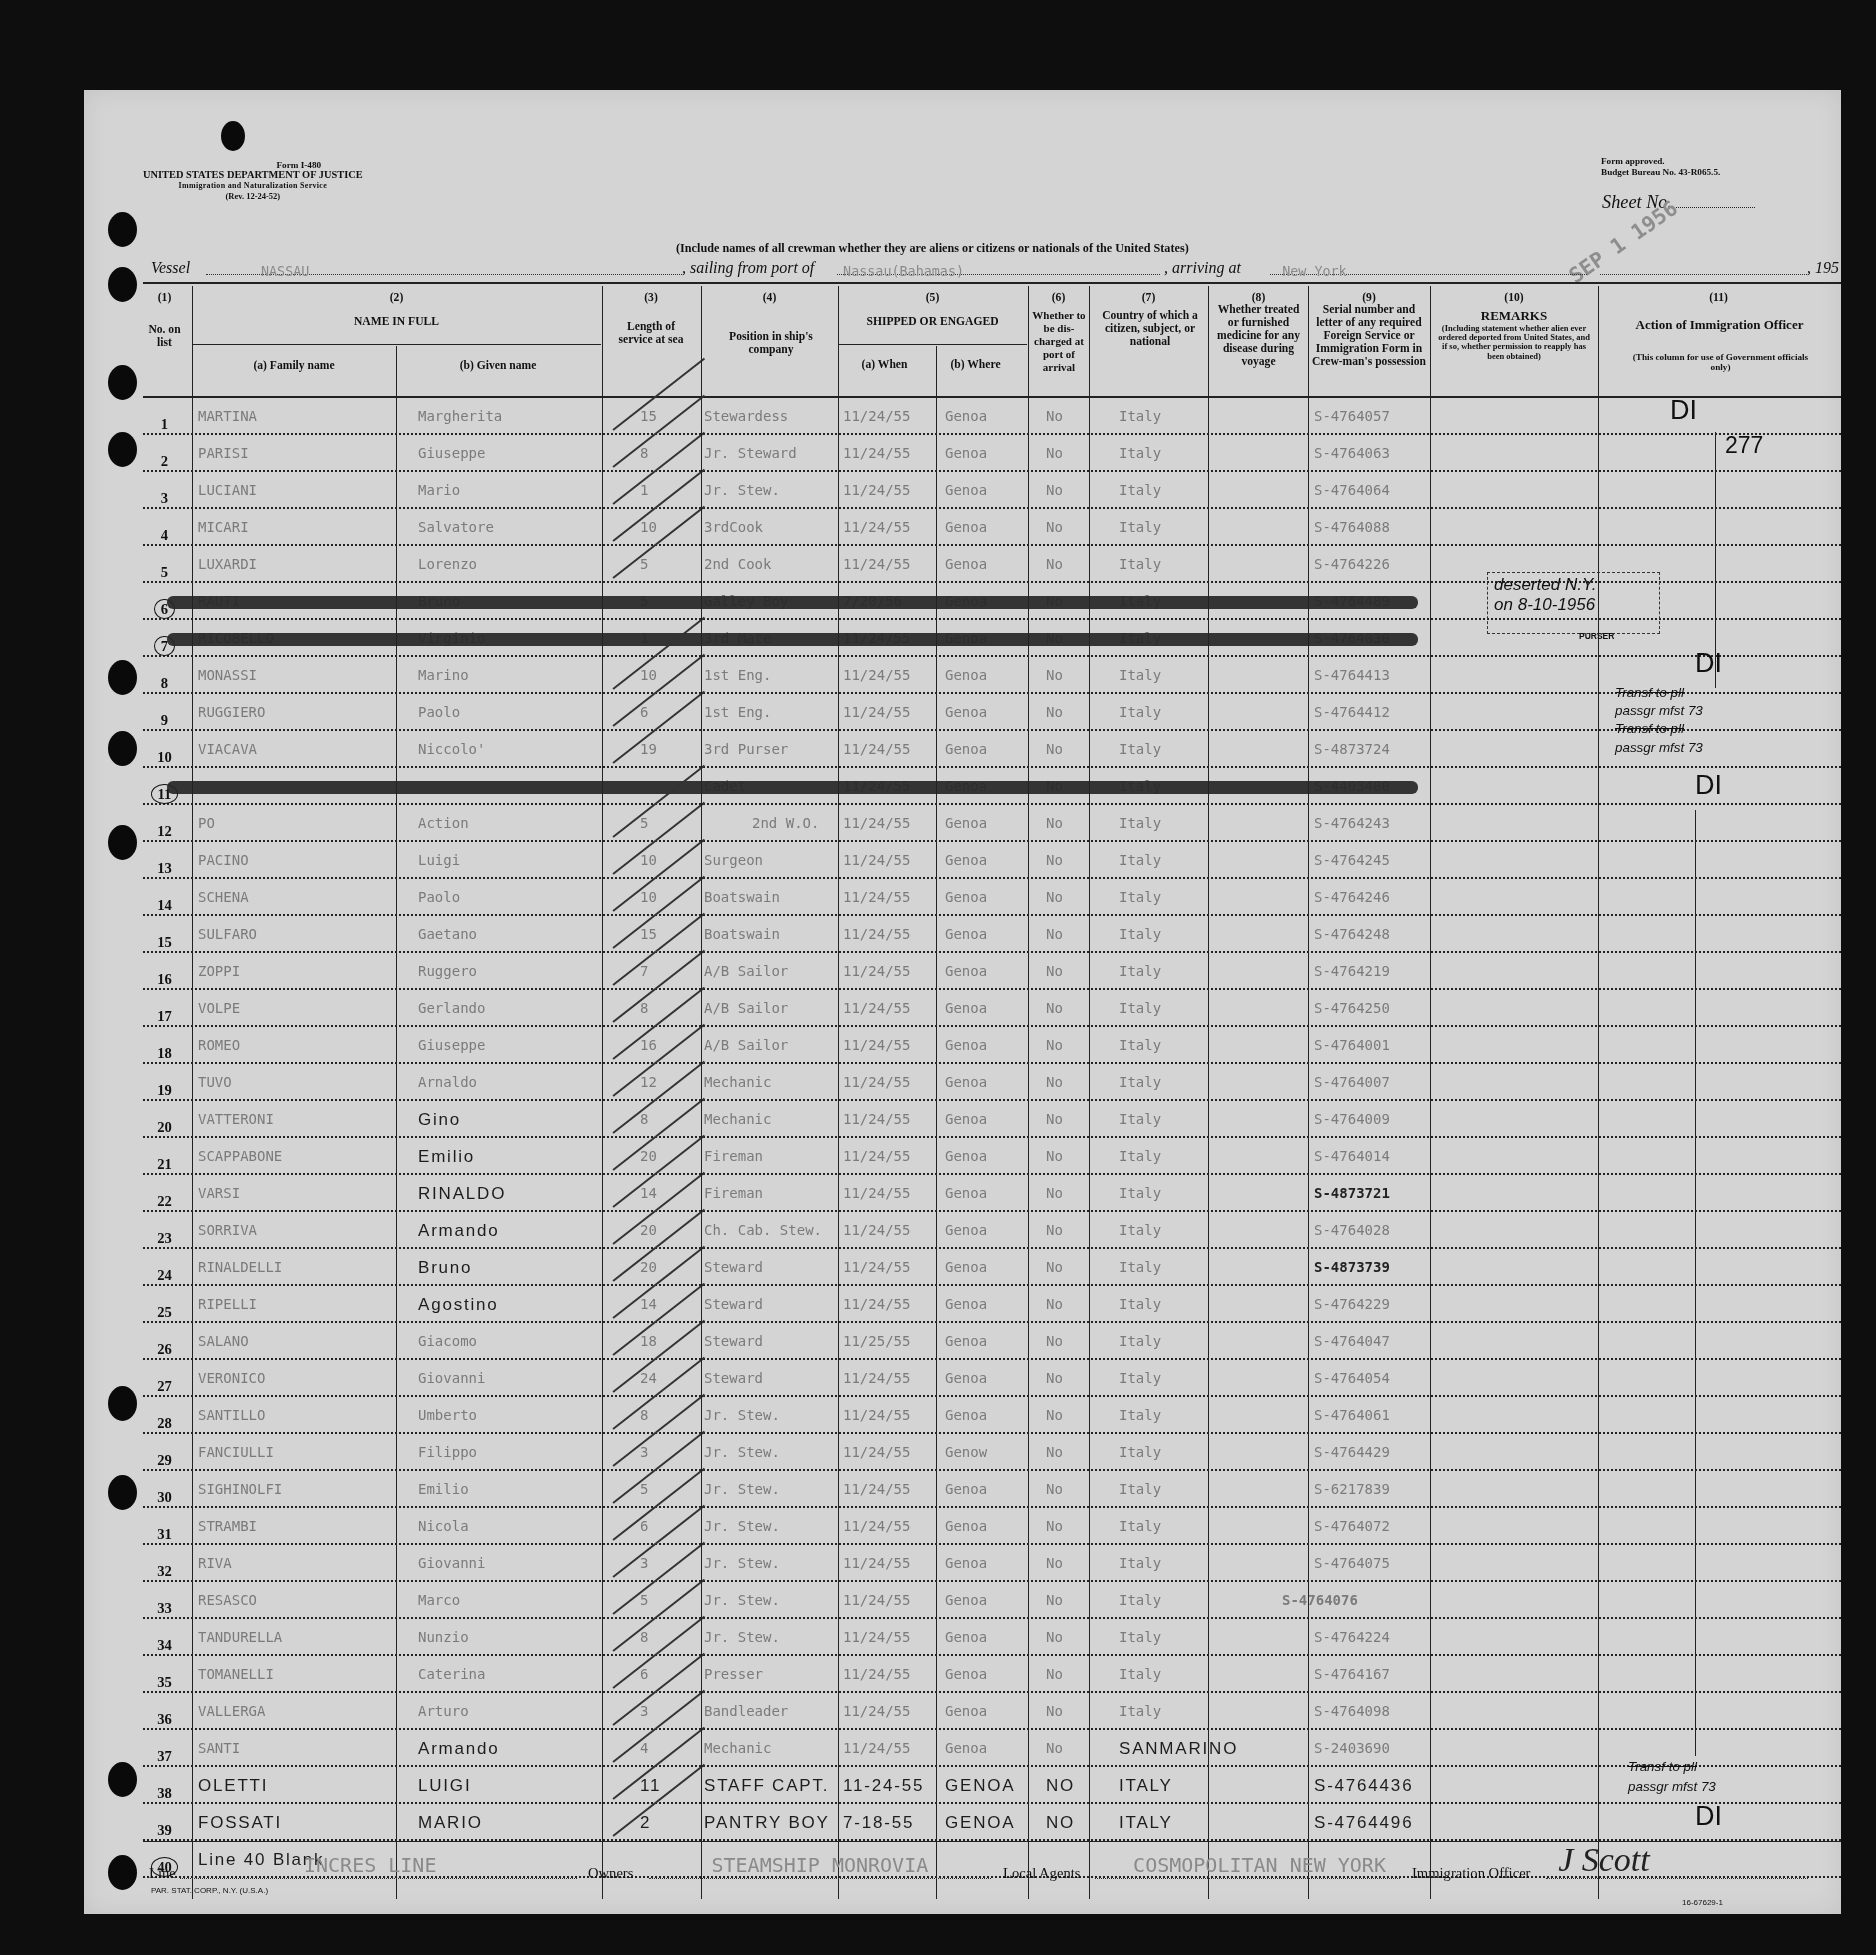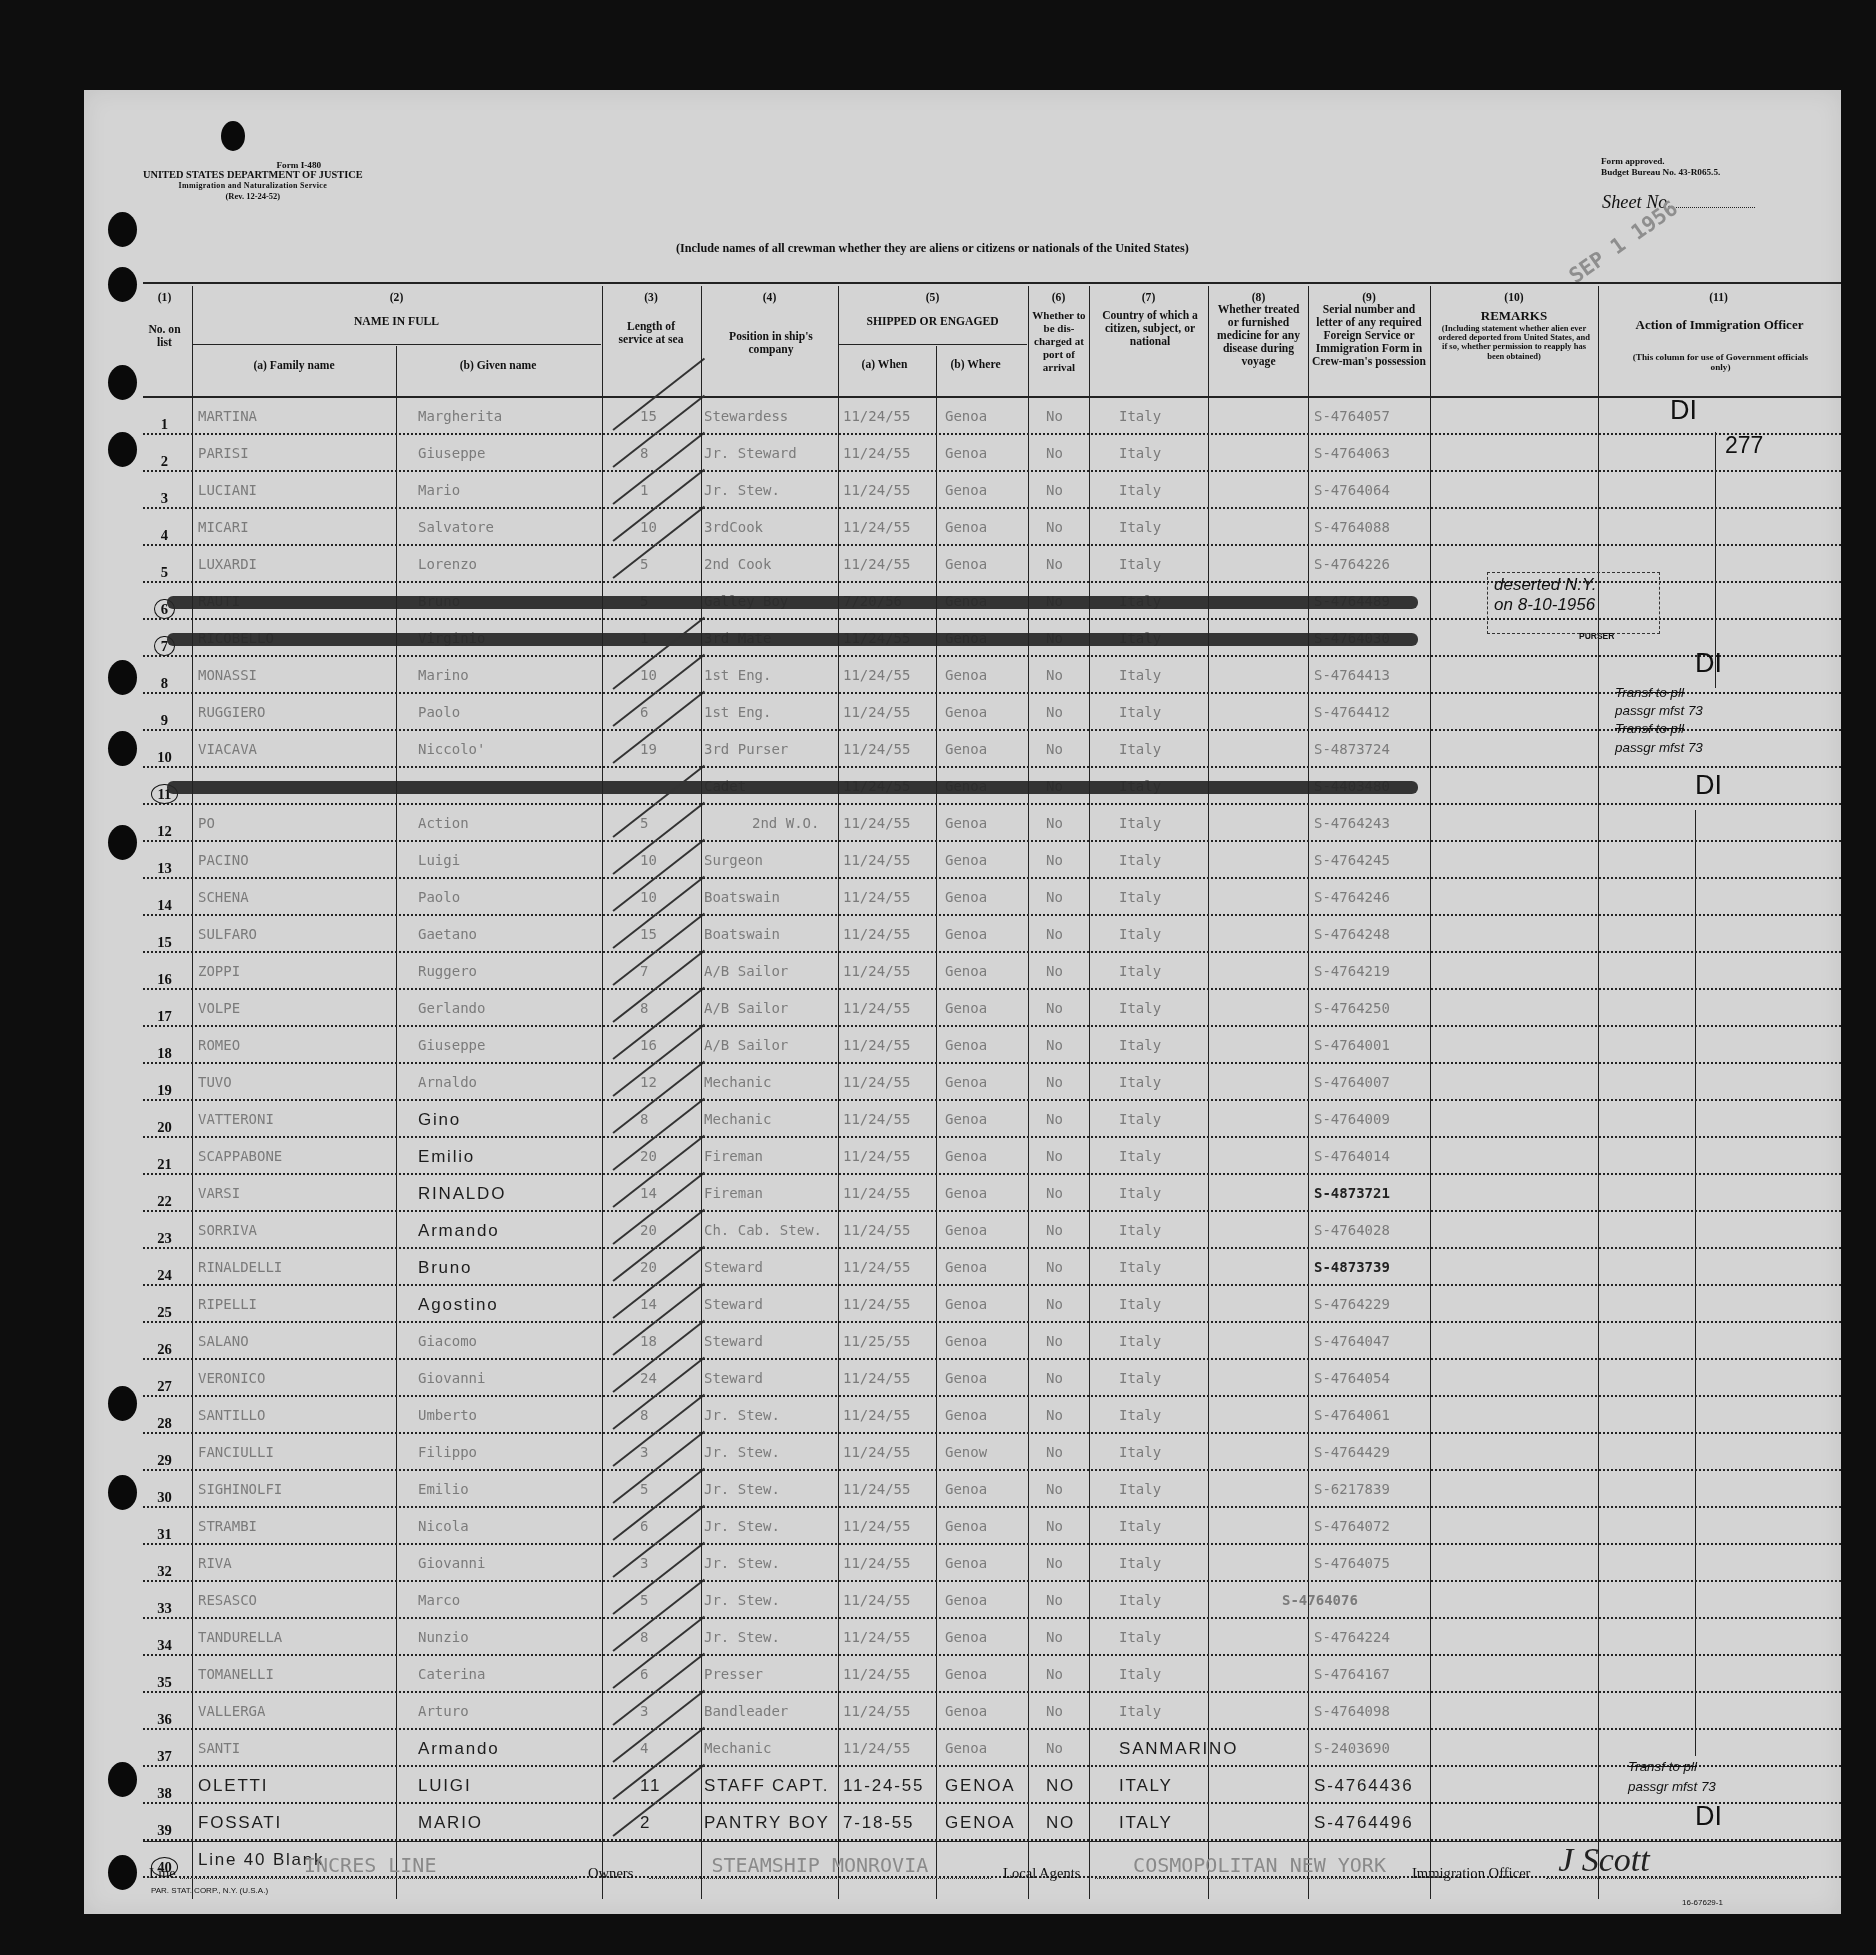--- a/index.html
+++ b/index.html
@@ -82,20 +82,36 @@
     <div>Form approved.</div>
     <div>Budget Bureau No. 43-R065.5.</div>
   </div>
 
   <div class="sheetno">
     <span>Sheet No.</span><span class="dots"></span>
   </div>
   <div class="subnote">(Include names of all crewman whether they are aliens or citizens or nationals of the United States)</div>
   <div class="stamp">SEP 1 1956</div>
 
+  <div class="vesselline">
+    <span class="lbl" style="left:0">Vessel</span>
+    <span class="fill" style="left:55px;width:476px">
+        <span class="typed" style="left:55px">NASSAU</span>
+      </span>
+    <span class="lbl" style="left:531px">, sailing from port of</span>
+    <span class="fill" style="left:686px;width:323px">
+        <span class="typed" style="left:6.1px">Nassau(Bahamas)</span>
+      </span>
+    <span class="lbl" style="left:1013px">, arriving at</span>
+    <span class="fill" style="left:1119px;width:317px">
+        <span class="typed" style="left:12.2px">New York</span>
+      </span>
+    <span class="fill" style="left:1449px;width:207px"></span>
+    <span class="lbl" style="left:1656px">, 195</span>
+  </div>
 
   <div class="rule2" style="top:192px"></div>
 
   <div class="grid">
     <div class="hdr">
       <div class="hcell" style="left:0;width:43px;top:4.9px">(1)</div>
       <div class="hcell" style="left:0;width:43px;top:37px">No. on list</div>
 
       <div class="hcell" style="left:49px;width:409px;top:4.9px">(2)</div>
       <div class="hcell" style="left:49px;width:409px;top:29px">NAME IN FULL</div>

